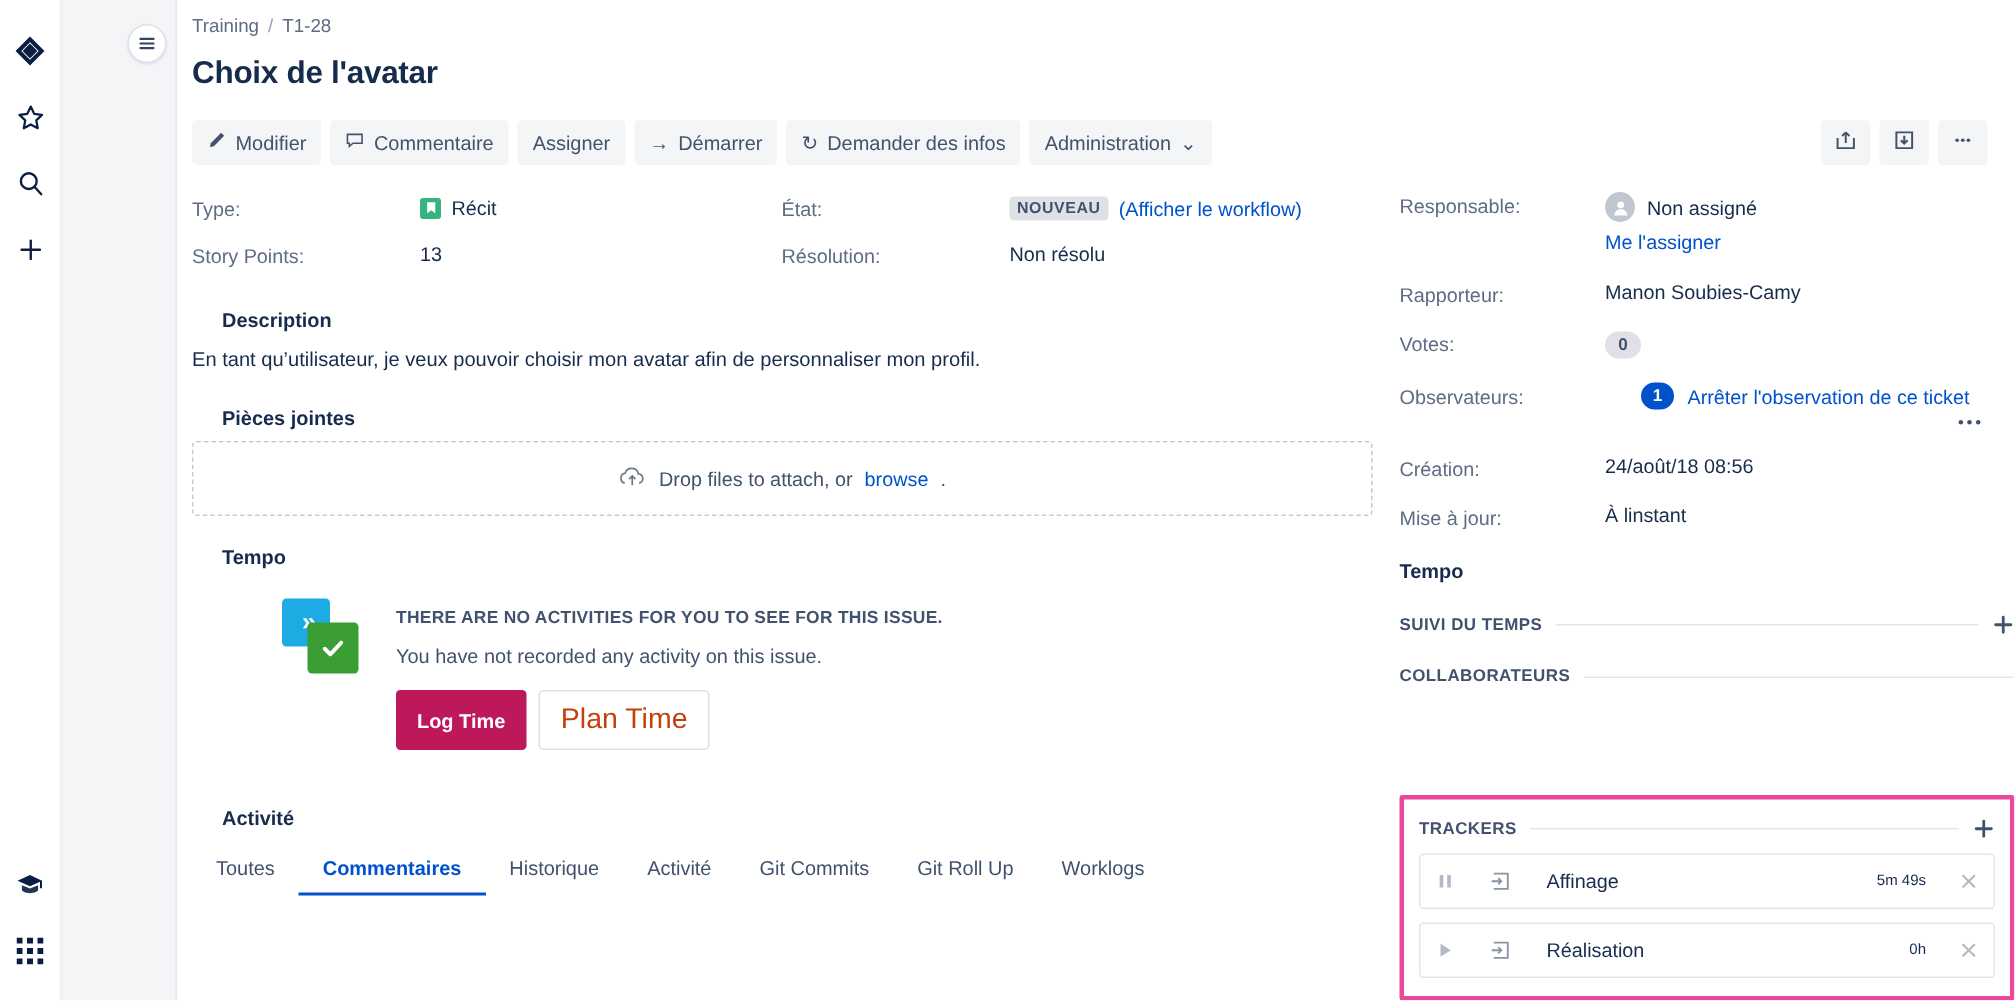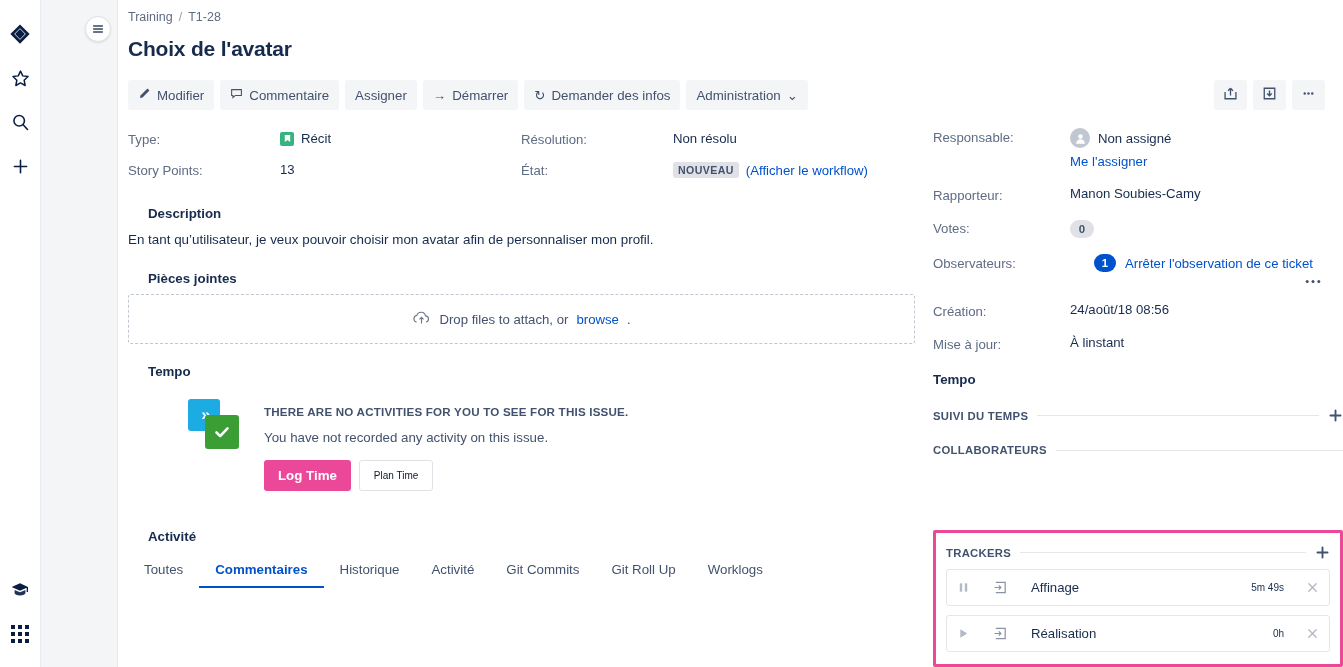--- a/index.html
+++ b/index.html
@@ -147,27 +147,27 @@
     display: flex; align-items: center; justify-content: center;
   }
   .tempo-copy { padding-top: 6px; }
   .tempo-title {
     font-size: 11.6px; font-weight: 700; color: #42526e;
     text-transform: uppercase; letter-spacing: .2px; margin-bottom: 12px;
   }
   .tempo-sub { font-size: 13.3px; color: #42526e; margin-bottom: 15px; }
   .tempo-actions { display: flex; gap: 8px; }
   .btn-primary {
-    background: #ec4899; color: #fff; border: none; border-radius: 3px;
+    background: #be185d; color: #fff; border: none; border-radius: 3px;
     font-size: 13.3px; font-weight: 700; padding: 8px 14px;
     cursor: pointer; font-family: inherit;
   }
   .btn-default {
-    background: #fff; color: #0f172a; border: 1px solid #dfe1e6;
-    border-radius: 3px; font-size: 10px; padding: 8px 14px;
+    background: #fff; color: #c2410c; border: 1px solid #dfe1e6;
+    border-radius: 3px; font-size: 19px; padding: 8px 14px;
     cursor: pointer; font-family: inherit;
   }
 
   
   .activity-wrap { margin-top: 38px; }
   .tabs { display: flex; gap: 0; margin-top: 12px; }
   .tab {
     font-size: 13.3px; color: #42526e; padding: 6px 16px 9px 16px;
     cursor: pointer; border-bottom: 2px solid transparent; white-space: nowrap;
   }
@@ -376,29 +376,29 @@
             </div>
           </div>
           <div class="frow">
             <div class="flabel">Story Points:</div>
             <div class="fvalue">13</div>
           </div>
         </div>
 
         <div class="fields-col right">
           <div class="frow">
-            <div class="flabel">Résolution:</div>
-            <div class="fvalue">Non résolu</div>
-          </div>
-          <div class="frow">
             <div class="flabel">État:</div>
             <div class="fvalue">
               <span class="lozenge">NOUVEAU</span>
               <a class="link">(Afficher le workflow)</a>
             </div>
+          </div>
+          <div class="frow">
+            <div class="flabel">Résolution:</div>
+            <div class="fvalue">Non résolu</div>
           </div>
         </div>
       </div>
 
       <div class="section-h">Description</div>
       <div class="desc-text">En tant qu’utilisateur, je veux pouvoir choisir mon avatar afin de personnaliser mon profil.</div>
 
       <div class="attach-head">
         <div class="section-h">Pièces jointes</div>
         <div class="dots-btn">

